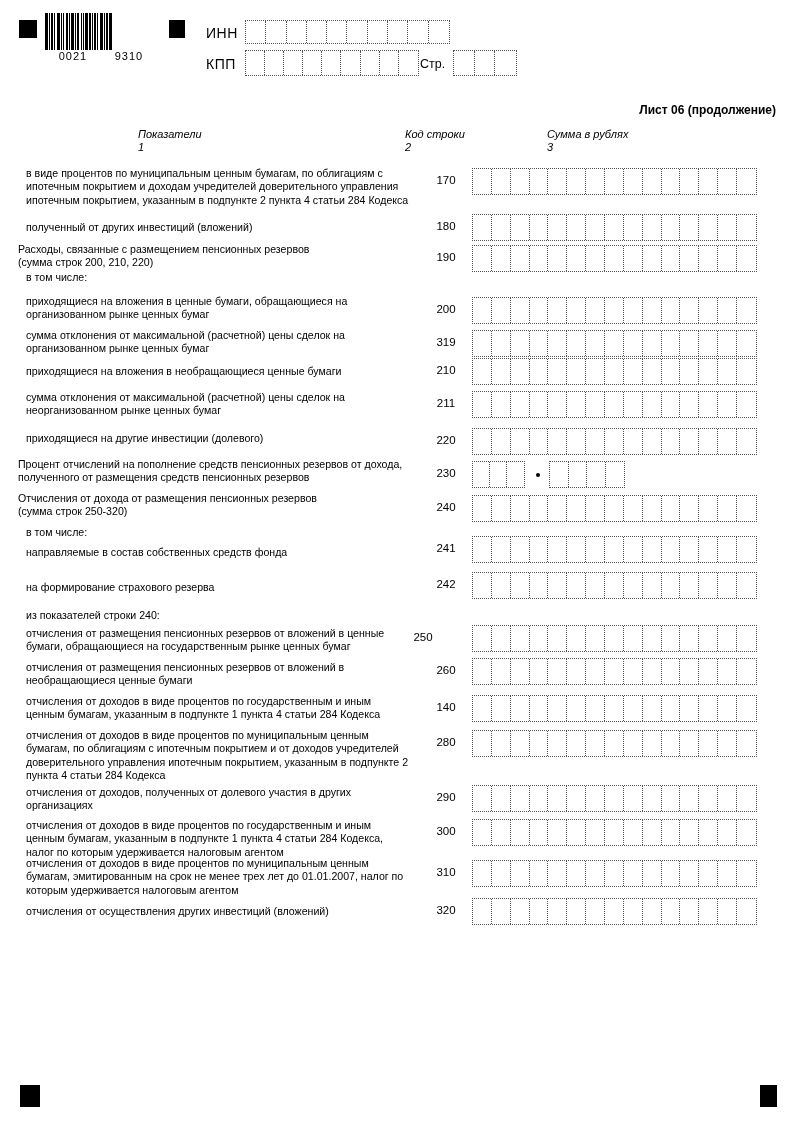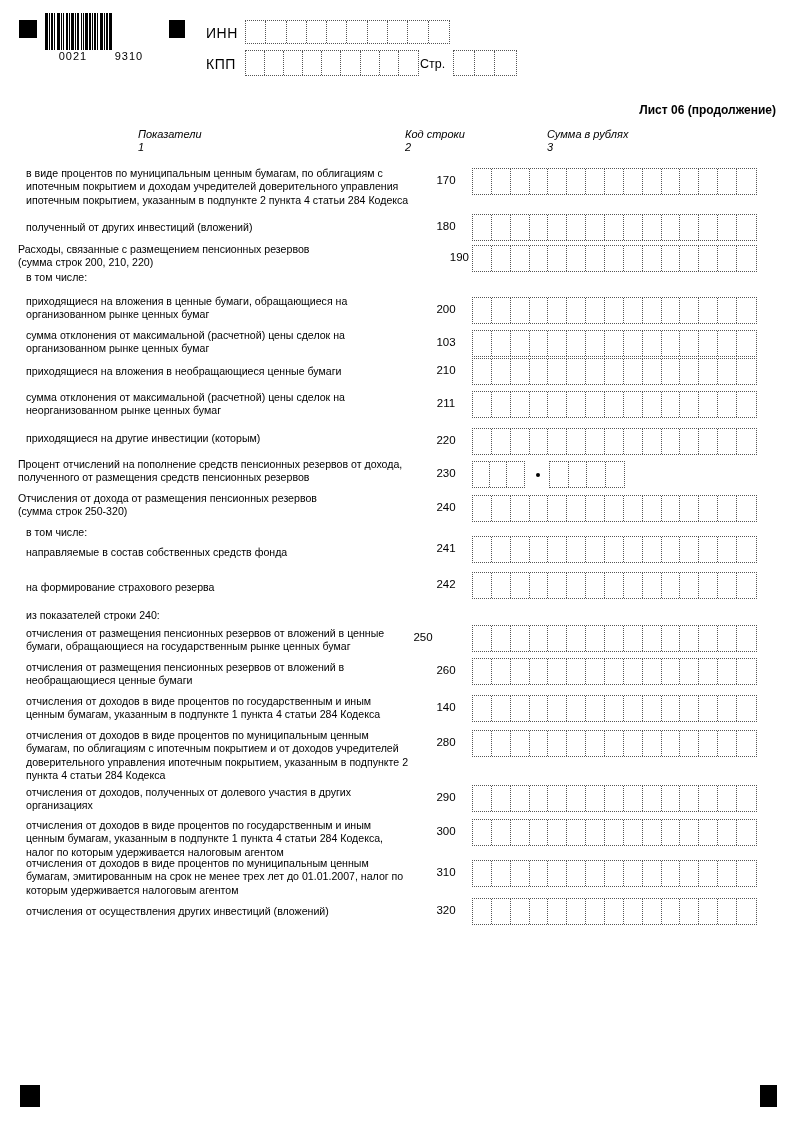--- a/index.html
+++ b/index.html
@@ -136,21 +136,21 @@
         <div class="cell" style="width: 18.8667px;"></div>
         <div class="cell" style="width: 18.8667px;"></div>
         <div class="cell" style="width: 18.8667px;"></div>
         <div class="cell" style="width: 18.8667px;"></div>
         <div class="cell" style="width: 18.8667px;"></div>
         <div class="cell" style="width: 18.8667px;"></div>
         <div class="cell" style="width: 18.8667px;"></div>
       </div>
       <div class="row-label" style="left: 18px; top: 243px;">Расходы, связанные с размещением пенсионных резервов
 (сумма строк 200, 210, 220)</div>
-      <div class="row-code" style="left: 423px; top: 251px; text-align: right;">190</div>
+      <div class="row-code" style="left: 423px; top: 251px;">190</div>
       <div class="cellbox" style="left: 472px; top: 245px; height: 27px; width: 285px;">
         <div class="cell" style="width: 18.8667px;"></div>
         <div class="cell" style="width: 18.8667px;"></div>
         <div class="cell" style="width: 18.8667px;"></div>
         <div class="cell" style="width: 18.8667px;"></div>
         <div class="cell" style="width: 18.8667px;"></div>
         <div class="cell" style="width: 18.8667px;"></div>
         <div class="cell" style="width: 18.8667px;"></div>
         <div class="cell" style="width: 18.8667px;"></div>
         <div class="cell" style="width: 18.8667px;"></div>
@@ -177,21 +177,21 @@
         <div class="cell" style="width: 18.8667px;"></div>
         <div class="cell" style="width: 18.8667px;"></div>
         <div class="cell" style="width: 18.8667px;"></div>
         <div class="cell" style="width: 18.8667px;"></div>
         <div class="cell" style="width: 18.8667px;"></div>
         <div class="cell" style="width: 18.8667px;"></div>
         <div class="cell" style="width: 18.8667px;"></div>
       </div>
       <div class="row-label" style="left: 26px; top: 329px;">сумма отклонения от максимальной (расчетной) цены сделок на
 организованном рынке ценных бумаг</div>
-      <div class="row-code" style="left: 423px; top: 336px;">103</div>
+      <div class="row-code" style="left: 423px; top: 336px;">319</div>
       <div class="cellbox" style="left: 472px; top: 330px; height: 27px; width: 285px;">
         <div class="cell" style="width: 18.8667px;"></div>
         <div class="cell" style="width: 18.8667px;"></div>
         <div class="cell" style="width: 18.8667px;"></div>
         <div class="cell" style="width: 18.8667px;"></div>
         <div class="cell" style="width: 18.8667px;"></div>
         <div class="cell" style="width: 18.8667px;"></div>
         <div class="cell" style="width: 18.8667px;"></div>
         <div class="cell" style="width: 18.8667px;"></div>
         <div class="cell" style="width: 18.8667px;"></div>
@@ -234,21 +234,21 @@
         <div class="cell" style="width: 18.8667px;"></div>
         <div class="cell" style="width: 18.8667px;"></div>
         <div class="cell" style="width: 18.8667px;"></div>
         <div class="cell" style="width: 18.8667px;"></div>
         <div class="cell" style="width: 18.8667px;"></div>
         <div class="cell" style="width: 18.8667px;"></div>
         <div class="cell" style="width: 18.8667px;"></div>
         <div class="cell" style="width: 18.8667px;"></div>
         <div class="cell" style="width: 18.8667px;"></div>
       </div>
-      <div class="row-label" style="left: 26px; top: 432px;">приходящиеся на другие инвестиции (которым)</div>
+      <div class="row-label" style="left: 26px; top: 432px;">приходящиеся на другие инвестиции (долевого)</div>
       <div class="row-code" style="left: 423px; top: 434px;">220</div>
       <div class="cellbox" style="left: 472px; top: 428px; height: 27px; width: 285px;">
         <div class="cell" style="width: 18.8667px;"></div>
         <div class="cell" style="width: 18.8667px;"></div>
         <div class="cell" style="width: 18.8667px;"></div>
         <div class="cell" style="width: 18.8667px;"></div>
         <div class="cell" style="width: 18.8667px;"></div>
         <div class="cell" style="width: 18.8667px;"></div>
         <div class="cell" style="width: 18.8667px;"></div>
         <div class="cell" style="width: 18.8667px;"></div>

